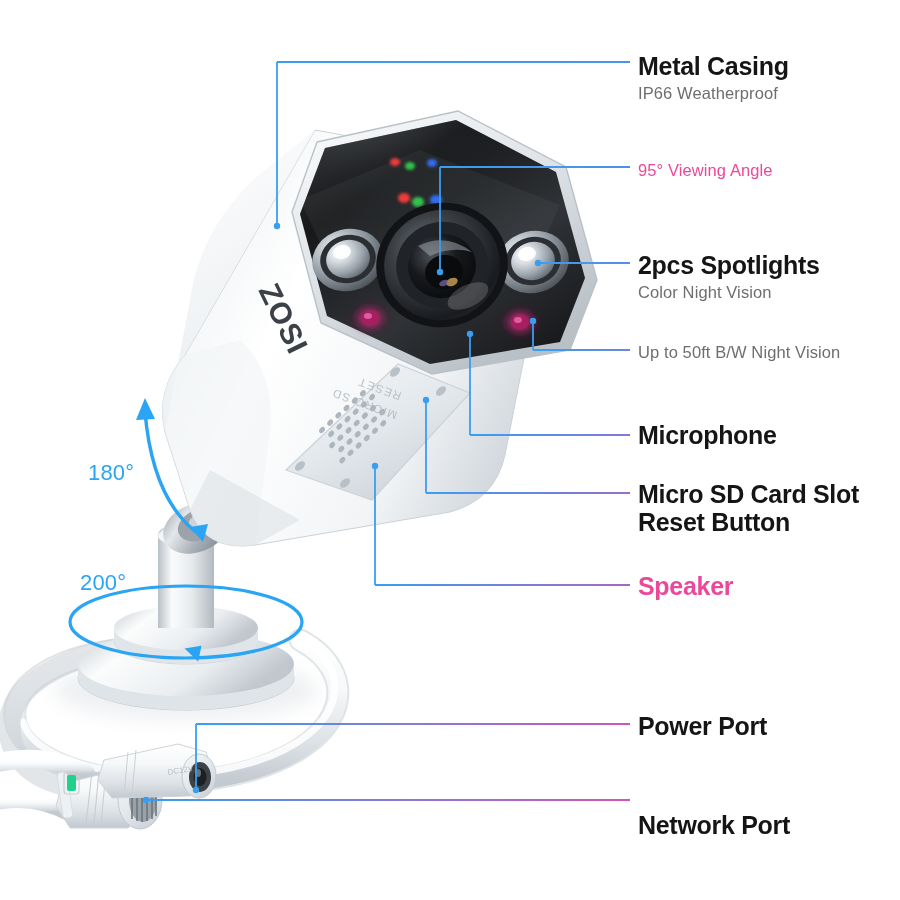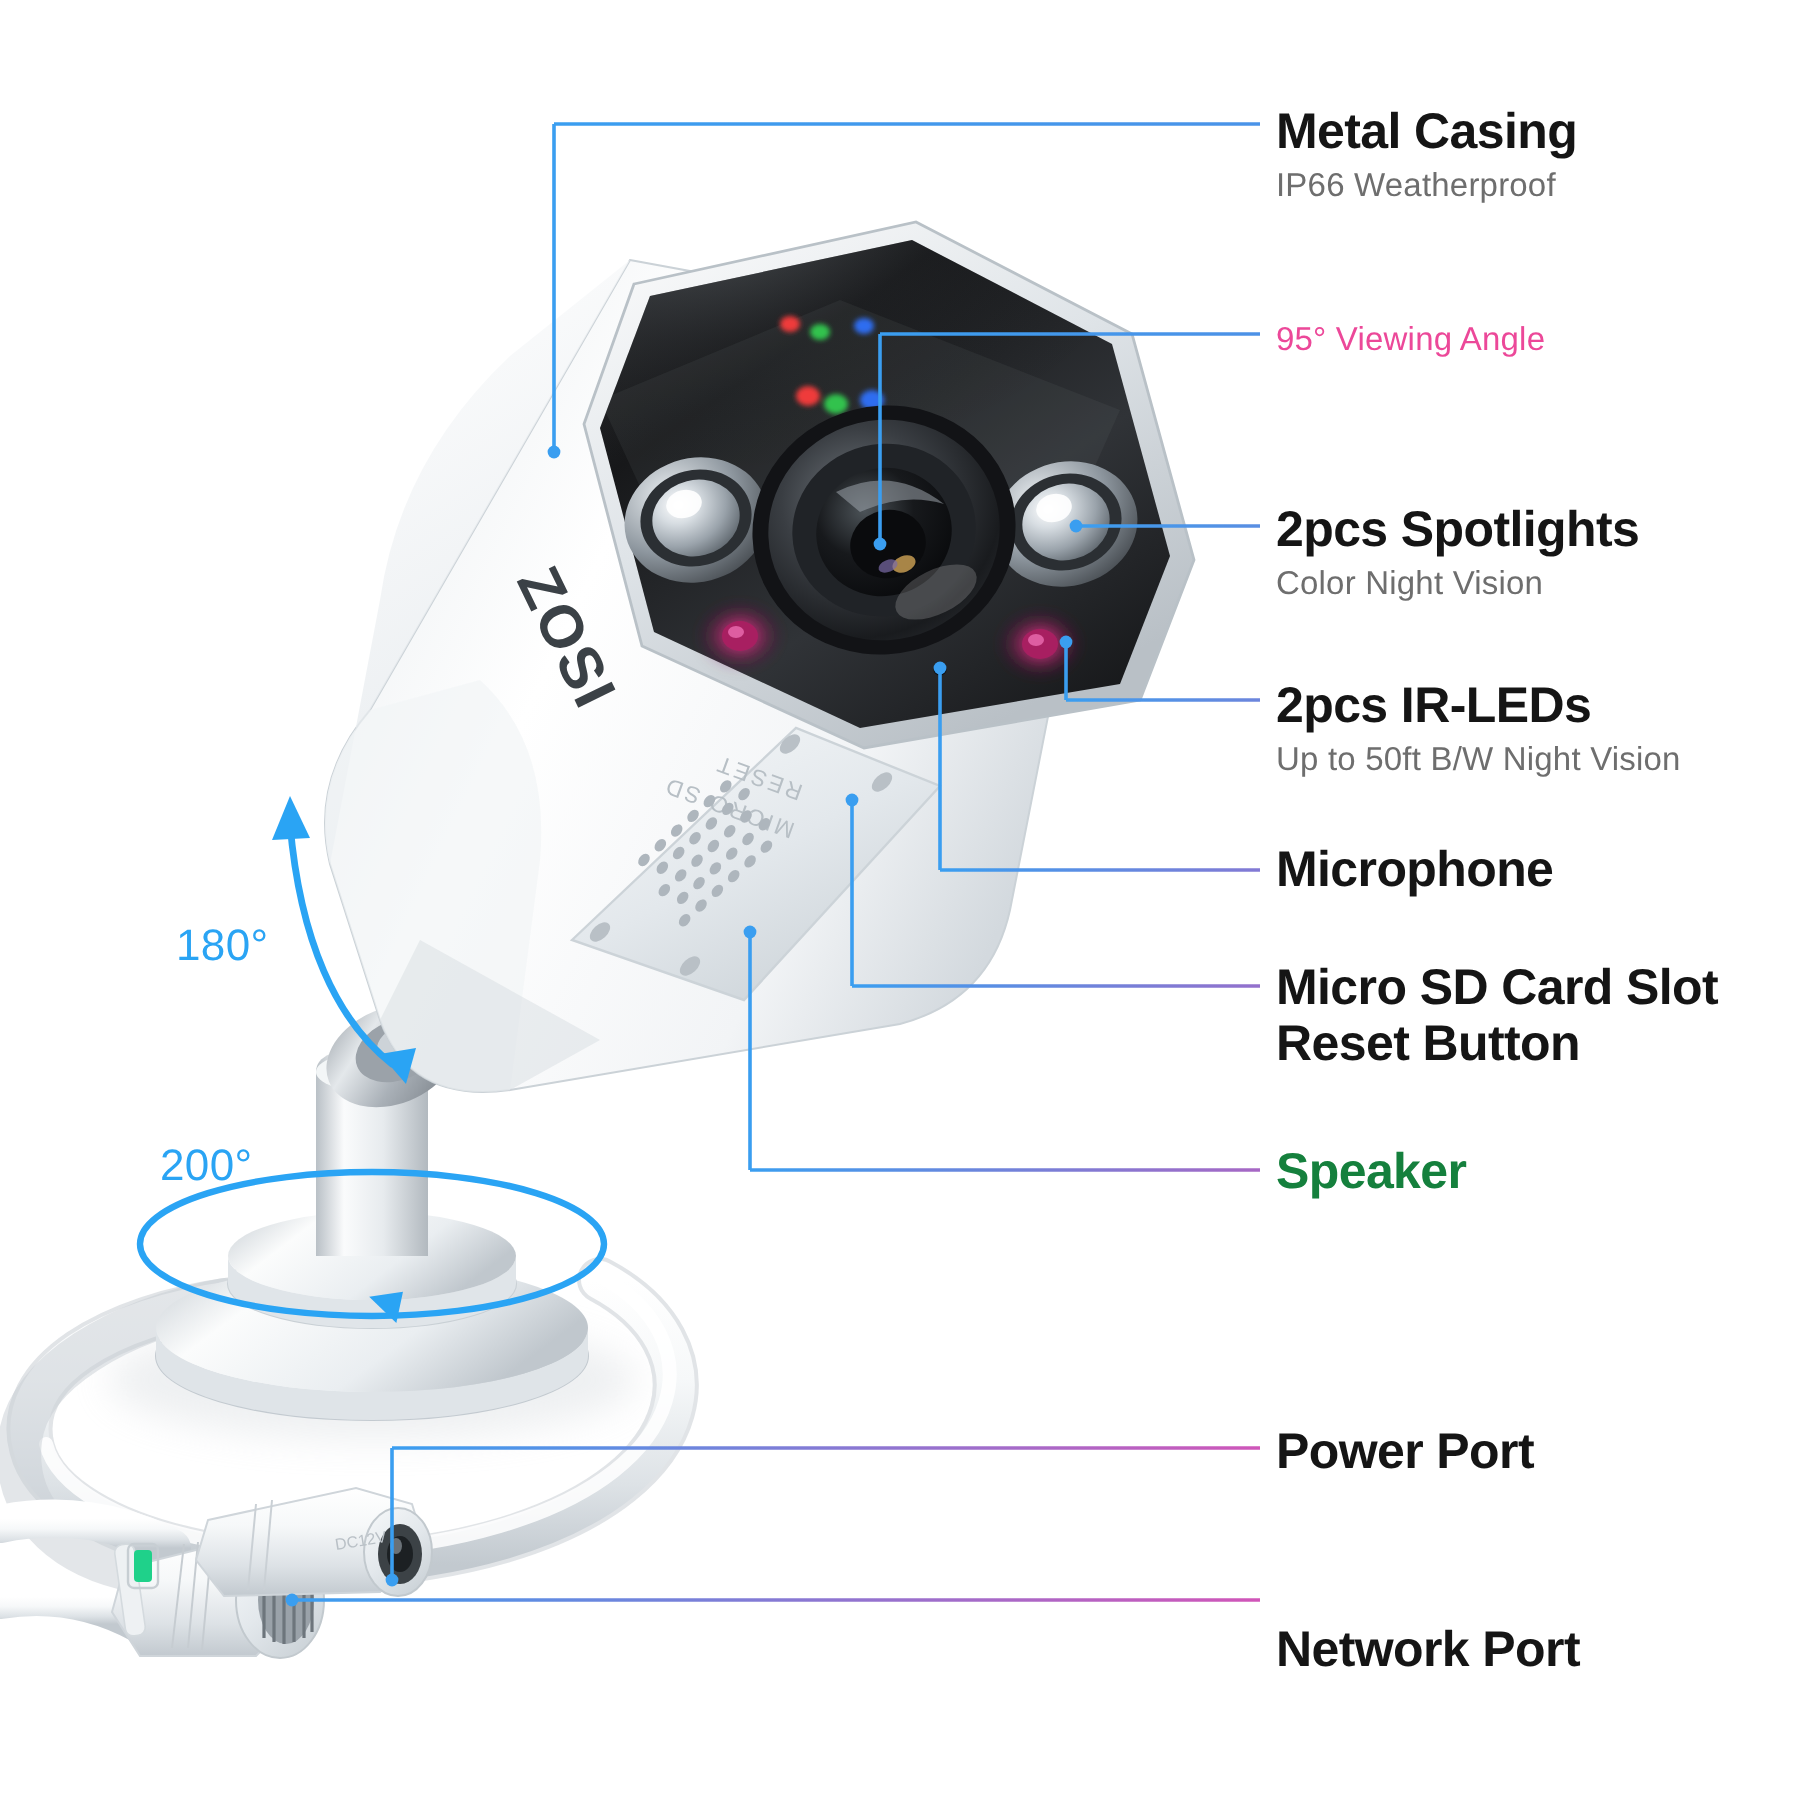--- a/index.html
+++ b/index.html
@@ -434,31 +434,30 @@
         <div class="sub" style="color: rgb(110, 110, 110);">IP66 Weatherproof</div>
       </div>
       <div class="callout" style="top: 157px;">
         <div class="sub" style="color: #ec4899;">95° Viewing Angle</div>
       </div>
       <div class="callout" style="top: 251px;">
         <div class="title" style="color: rgb(21, 21, 21);">2pcs Spotlights</div>
         <div class="sub" style="color: rgb(110, 110, 110);">Color Night Vision</div>
       </div>
       <div class="callout" style="top: 339px;">
-        <div class="title" style="color: rgb(21, 21, 21);">2pcs IR-LEDs</div>
         <div class="sub" style="color: rgb(110, 110, 110);">Up to 50ft B/W Night Vision</div>
       </div>
       <div class="callout" style="top: 421px;">
         <div class="title" style="color: rgb(21, 21, 21);">Microphone</div>
       </div>
       <div class="callout" style="top: 480px;">
         <div class="title two-line" style="color: rgb(21, 21, 21);">Micro SD Card Slot<br>Reset Button</div>
       </div>
       <div class="callout" style="top: 572px;">
-        <div class="title" style="color: #15803d;">Speaker</div>
+        <div class="title" style="color: #ec4899;">Speaker</div>
       </div>
       <div class="callout" style="top: 712px;">
         <div class="title" style="color: rgb(21, 21, 21);">Power Port</div>
       </div>
       <div class="callout" style="top: 789px; margin-top: 22px;">
         <div class="title" style="color: rgb(21, 21, 21);">Network Port</div>
       </div>
     </div>
 
   <div class="rot-label" id="rot-tilt" style="left: 88px; top: 460px; color: rgb(42, 164, 244);">180°</div>

